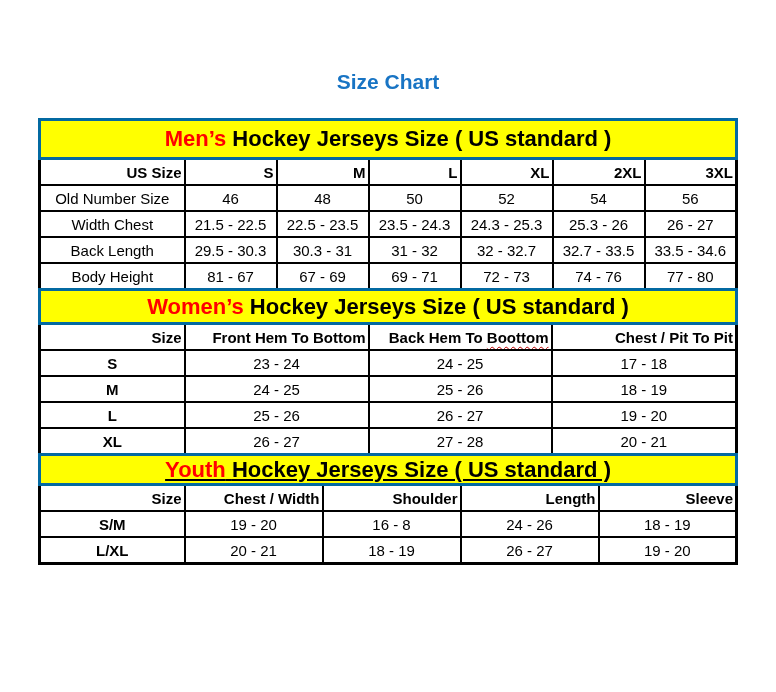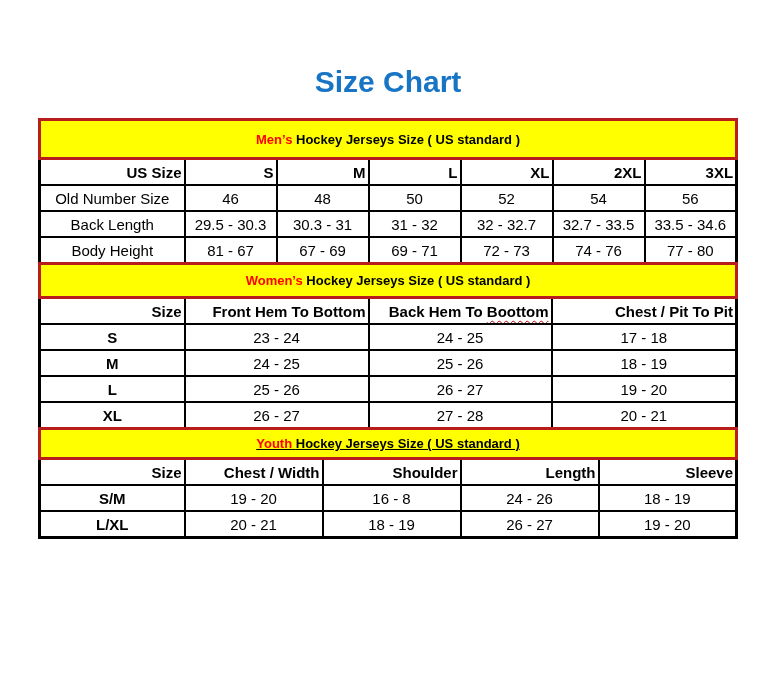--- a/index.html
+++ b/index.html
@@ -14,21 +14,21 @@
   .page {
     position: relative;
     width: 776px;
     height: 692px;
     overflow: hidden;
   }
   .title {
     margin: 0;
     padding-top: 66px;
     text-align: center;
-    font-size: 30px;
+    font-size: 21px;
     line-height: 32px;
     font-weight: bold;
     color: #1874C4;
   }
   .chart {
     margin: 20px 0 0 38px;
     width: 697px;
   }
   table.section {
     border-collapse: collapse;
@@ -44,23 +44,23 @@
     text-align: center;
     vertical-align: middle;
     font-size: 15px;
     padding: 0 2px;
     height: 24px;
     overflow: hidden;
     white-space: nowrap;
   }
   tr.band td {
     background: #FFFF00;
-    border: 3px solid #b91c1c;
+    border: 3px solid #0369a1;
     font-weight: bold;
-    font-size: 13px;
+    font-size: 22px;
   }
   tr.band-men td   { height: 36px; }
   tr.band-women td { height: 31px; }
   tr.band-youth td { height: 27px; text-decoration: underline; }
   .hl { color: #FF0000; }
   tr.hdr td { font-weight: bold; text-align: right; }
   td.rowlabel-bold { font-weight: bold; }
   .misspell {
     text-decoration: underline;
     text-decoration-style: wavy;
@@ -104,20 +104,29 @@
         <tr>
           <td>Old Number Size</td>
           <td>46</td>
           <td>48</td>
           <td>50</td>
           <td>52</td>
           <td>54</td>
           <td>56</td>
         </tr>
         <tr>
+          <td>Width Chest</td>
+          <td>21.5 - 22.5</td>
+          <td>22.5 - 23.5</td>
+          <td>23.5 - 24.3</td>
+          <td>24.3 - 25.3</td>
+          <td>25.3 - 26</td>
+          <td>26 - 27</td>
+        </tr>
+        <tr>
           <td>Back Length</td>
           <td>29.5 - 30.3</td>
           <td>30.3 - 31</td>
           <td>31 - 32</td>
           <td>32 - 32.7</td>
           <td>32.7 - 33.5</td>
           <td>33.5 - 34.6</td>
         </tr>
         <tr>
           <td>Body Height</td>

